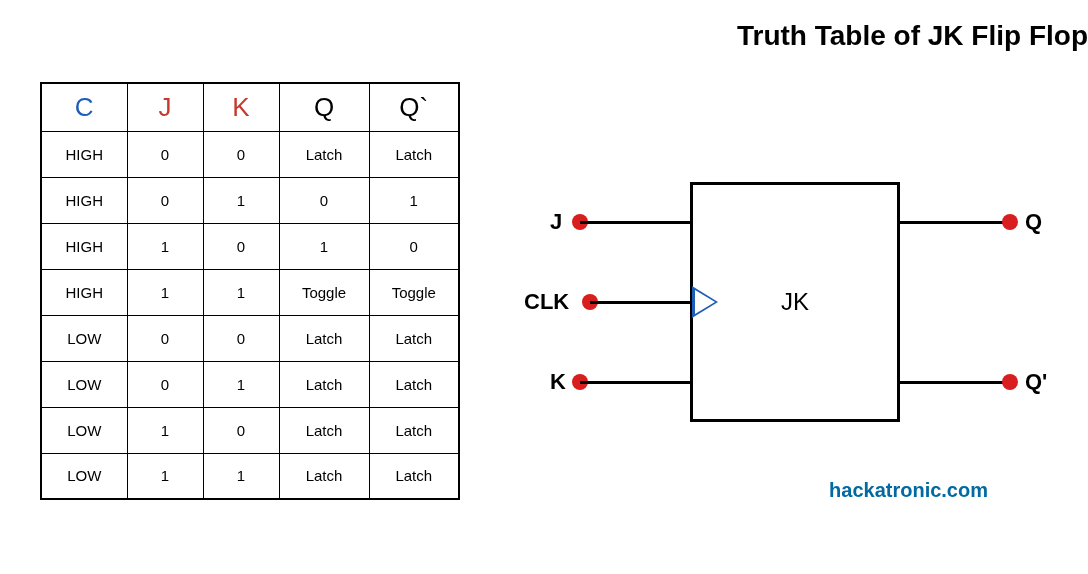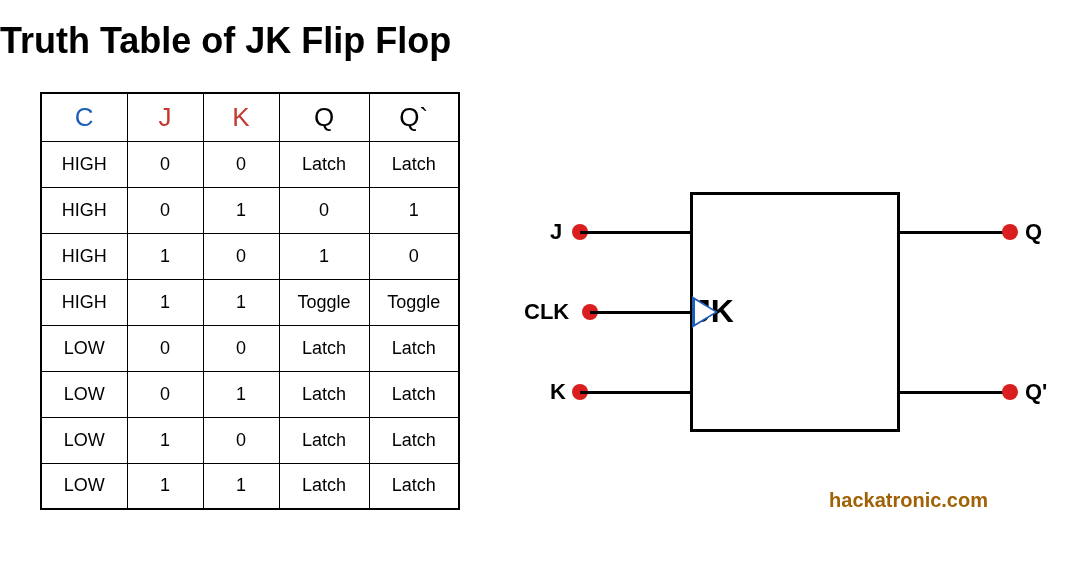--- a/index.html
+++ b/index.html
@@ -4,23 +4,23 @@
   <style>
     * { margin: 0; padding: 0; box-sizing: border-box; }
     body {
       width: 1088px;
       height: 574px;
       background: #ffffff;
       font-family: Arial, sans-serif;
       position: relative;
     }
     .title {
-      text-align: left;
+      text-align: right;
       font-weight: bold;
-      font-size: 36px;
+      font-size: 28px;
       padding-top: 20px;
       color: #000;
     }
     .content {
       display: flex;
       padding: 30px 40px 0 40px;
       gap: 60px;
     }
     .table-wrap {
       flex-shrink: 0;
@@ -36,21 +36,21 @@
       color: #000;
     }
     th {
       font-size: 26px;
       font-weight: normal;
       height: 48px;
       padding: 0;
     }
     td {
       height: 46px;
-      font-size: 18px;
+      font-size: 15px;
     }
     .col-c { width: 86px; }
     .col-j { width: 76px; }
     .col-k { width: 76px; }
     .col-q { width: 90px; }
     .col-qp { width: 90px; }
     .hc-c { color: #1e5eb8; }
     .hc-j { color: #c43a2e; }
     .hc-k { color: #c43a2e; }
     .diagram-wrap {
@@ -72,22 +72,23 @@
       width: 210px;
       height: 240px;
       border: 3px solid #000;
       background: #fff;
     }
     .box-text {
       position: absolute;
       left: 50%;
       top: 50%;
       transform: translate(-50%, -50%);
-      font-weight: bold;
-      font-size: 32px;
+      text-align: center;
+      font-weight: normal;
+      font-size: 24px;
       line-height: 1.3;
       width: 100%;
     }
     .wire {
       position: absolute;
       height: 3px;
       background: #000;
     }
     .dot {
       position: absolute;
@@ -125,21 +126,21 @@
       border-top: 12px solid transparent;
       border-bottom: 12px solid transparent;
       border-left: 20px solid #fff;
     }
     .credit {
       position: absolute;
       right: 60px;
       bottom: 40px;
       font-size: 20px;
       font-weight: bold;
-      color: #a16207;
+      color: #0369a1;
     }
   </style>
 </head>
 <body>
 
 <div class="title">Truth Table of JK Flip Flop</div>
 
 <div class="content">
 
   <div class="table-wrap">

